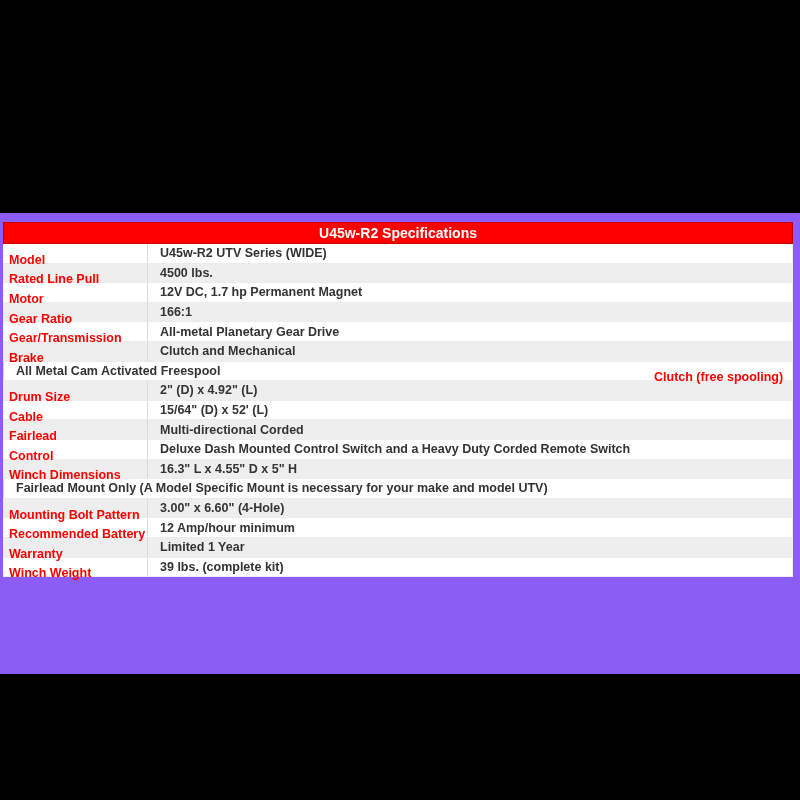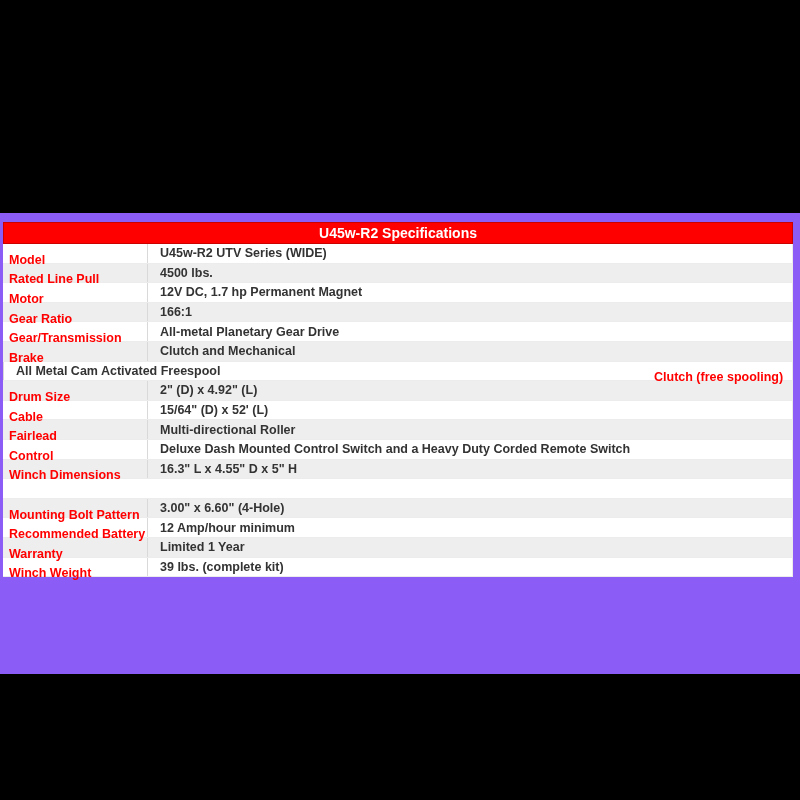--- a/index.html
+++ b/index.html
@@ -131,34 +131,35 @@
     <div class="cell value">2" (D) x 4.92" (L)</div>
   </div>
 
   <div class="row">
     <div class="cell label">Cable</div>
     <div class="cell value">15/64" (D) x 52' (L)</div>
   </div>
 
   <div class="row">
     <div class="cell label">Fairlead</div>
-    <div class="cell value">Multi-directional Roller</div>
+    <div class="cell value">Multi-directional Corded</div>
   </div>
 
   <div class="row">
     <div class="cell label">Control</div>
     <div class="cell value">Deluxe Dash Mounted Control Switch and a Heavy Duty Corded Remote Switch</div>
   </div>
 
   <div class="row">
     <div class="cell label">Winch Dimensions</div>
     <div class="cell value">16.3" L x 4.55" D x 5" H</div>
   </div>
 
   <div class="row">
+    <div class="cell value">Fairlead Mount Only (A Model Specific Mount is necessary for your make and model UTV)</div>
   </div>
 
   <div class="row">
     <div class="cell label">Mounting Bolt Pattern</div>
     <div class="cell value">3.00" x 6.60" (4-Hole)</div>
   </div>
 
   <div class="row">
     <div class="cell label">Recommended Battery</div>
     <div class="cell value">12 Amp/hour minimum</div>

